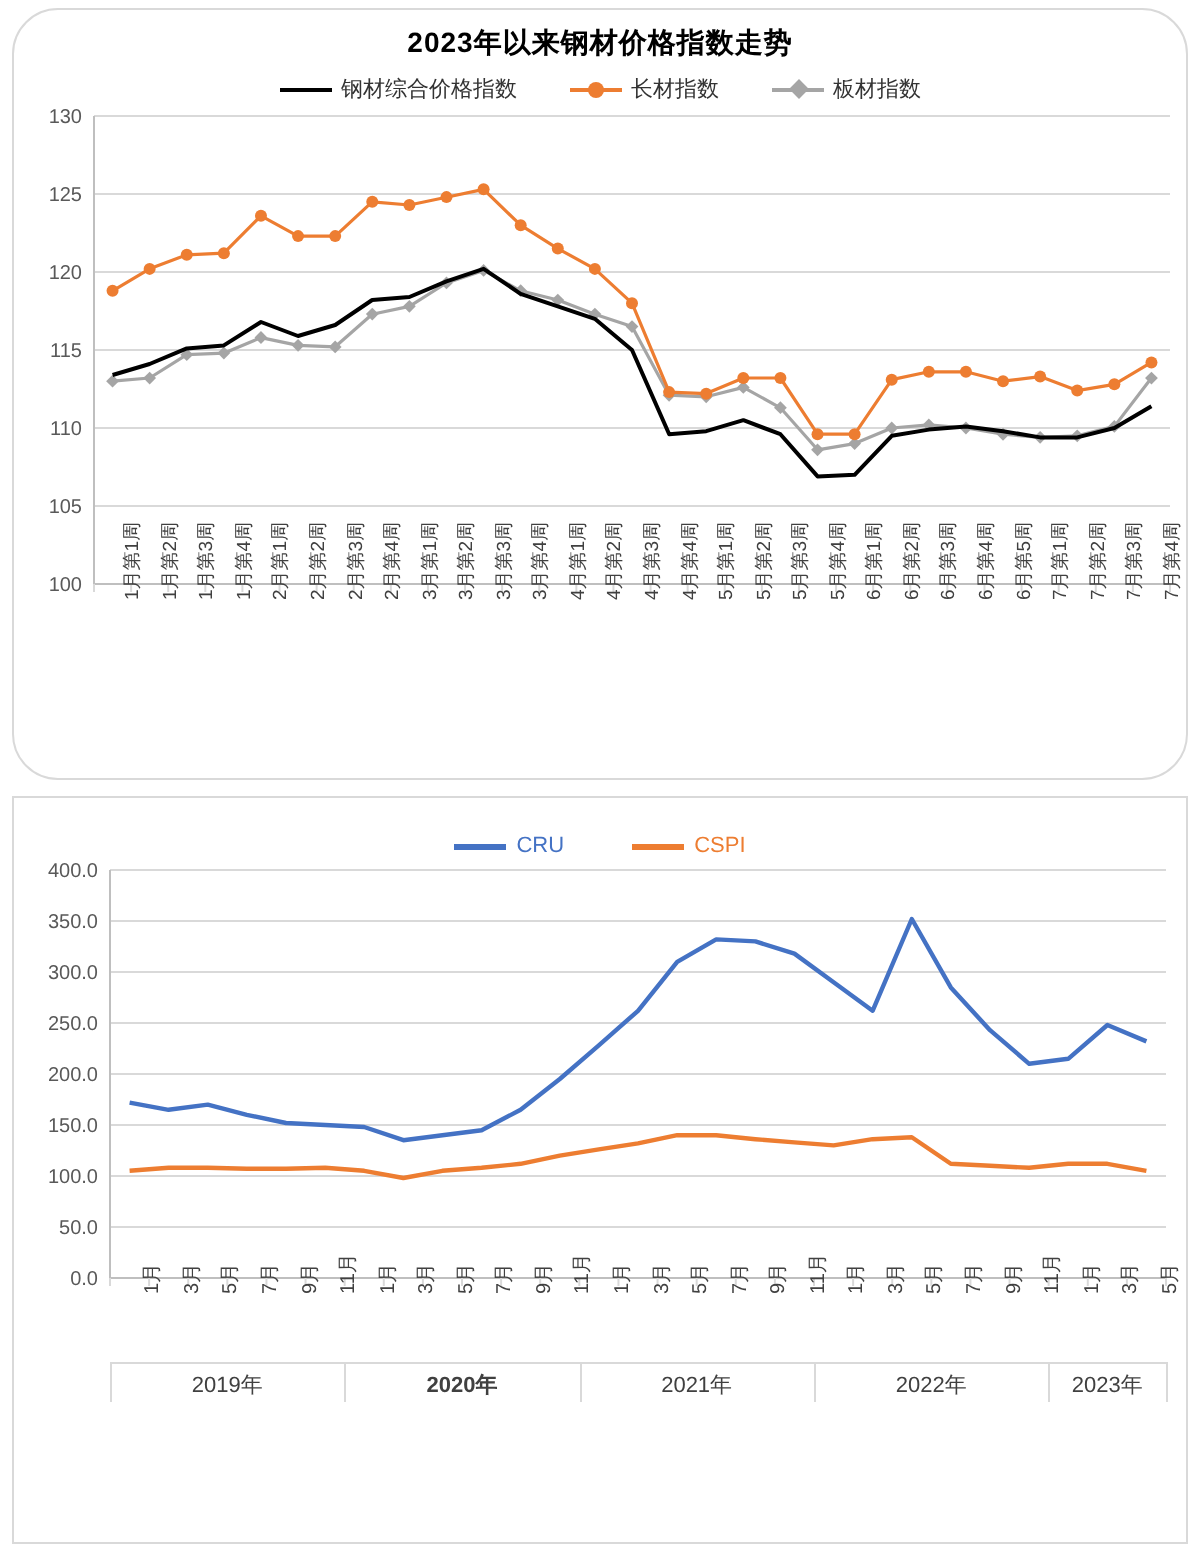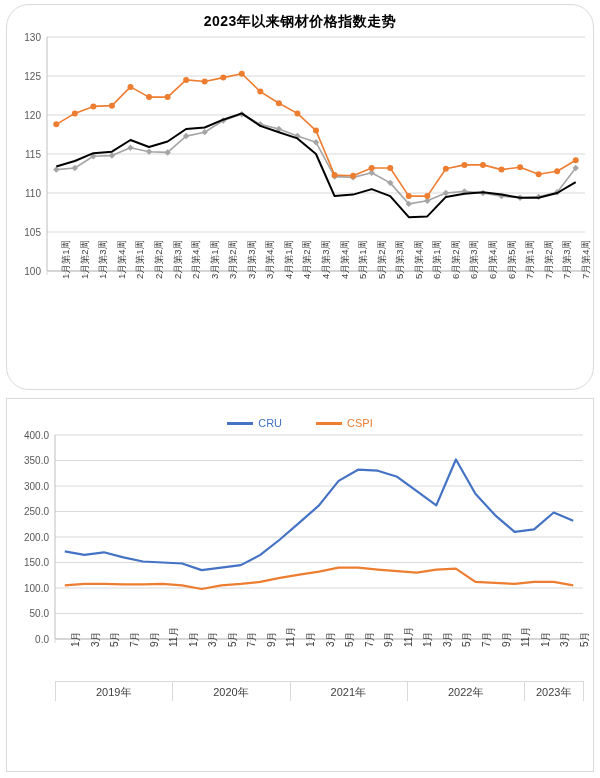--- a/index.html
+++ b/index.html
@@ -129,20 +129,42 @@
   }
 </style>
 </head>
 <body>
 
 <div class="page">
 
   <div class="panel" id="panel-top">
     <div class="chart-title">2023年以来钢材价格指数走势</div>
 
+    <div class="legend">
+      <div class="legend-item">
+        <span class="legend-swatch plain">
+          <i style="background:#000000"></i>
+        </span>
+        <span>钢材综合价格指数</span>
+      </div>
+      <div class="legend-item">
+        <span class="legend-swatch">
+          <i style="background:#ED7D31"></i>
+            <b style="background:#ED7D31"></b>
+        </span>
+        <span>长材指数</span>
+      </div>
+      <div class="legend-item">
+        <span class="legend-swatch diamond">
+          <i style="background:#A5A5A5"></i>
+            <b style="background:#A5A5A5"></b>
+        </span>
+        <span>板材指数</span>
+      </div>
+    </div>
 
     <div class="plot-wrap">
       <svg id="svg-top" width="586" height="340">
           <line x1="40" y1="240" x2="578" y2="240" class="grid-line"></line>
           <text x="34" y="243.5" text-anchor="end" class="axis-label">100</text>
           <line x1="40" y1="201" x2="578" y2="201" class="grid-line"></line>
           <text x="34" y="204.5" text-anchor="end" class="axis-label">105</text>
           <line x1="40" y1="162" x2="578" y2="162" class="grid-line"></line>
           <text x="34" y="165.5" text-anchor="end" class="axis-label">110</text>
           <line x1="40" y1="123" x2="578" y2="123" class="grid-line"></line>
@@ -377,21 +399,21 @@
           <div class="xlab-b" style="left: 492.5px; top: 218px;">9月</div>
           <div class="xlab-b" style="left: 512.056px; top: 218px;">11月</div>
           <div class="xlab-b" style="left: 531.611px; top: 218px;">1月</div>
           <div class="xlab-b" style="left: 551.167px; top: 218px;">3月</div>
           <div class="xlab-b" style="left: 570.722px; top: 218px;">5月</div>
         </div>
       <div class="xlabels-top" id="yeargroups-bottom">
           <div class="sep" style="left: 48px; top: 252px; width: 528px; height: 1px; background: rgb(217, 217, 217);"></div>
           <div class="yearlab" style="left: 48px; width: 117.333px; top: 256px;">2019年</div>
           <div class="sep" style="left: 165.333px; top: 252px; height: 20px;"></div>
-          <div class="yearlab" style="left: 165.333px; width: 117.333px; top: 256px;">2020年</div>
+          <div class="yearlab" style="left: 165.333px; width: 117.333px; top: 256px; font-weight: bold;">2020年</div>
           <div class="sep" style="left: 282.667px; top: 252px; height: 20px;"></div>
           <div class="yearlab" style="left: 282.667px; width: 117.333px; top: 256px;">2021年</div>
           <div class="sep" style="left: 400px; top: 252px; height: 20px;"></div>
           <div class="yearlab" style="left: 400px; width: 117.333px; top: 256px;">2022年</div>
           <div class="sep" style="left: 517.333px; top: 252px; height: 20px;"></div>
           <div class="yearlab" style="left: 517.333px; width: 58.6667px; top: 256px;">2023年</div>
           <div class="sep" style="left: 576px; top: 252px; height: 20px;"></div>
           <div class="sep" style="left: 48px; top: 252px; height: 20px;"></div>
         </div>
     </div>

